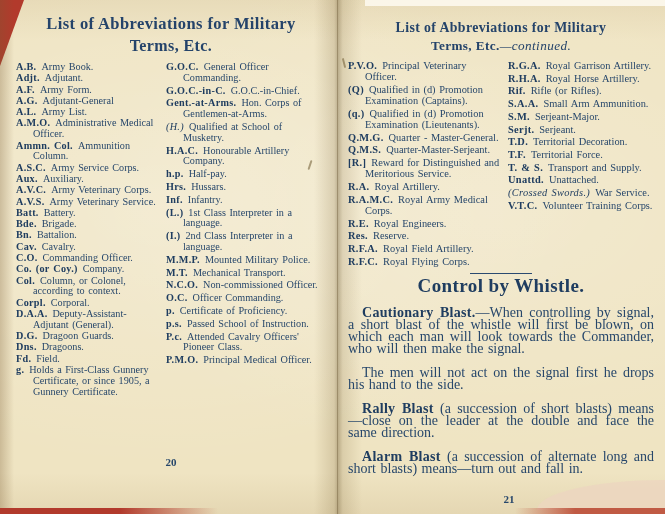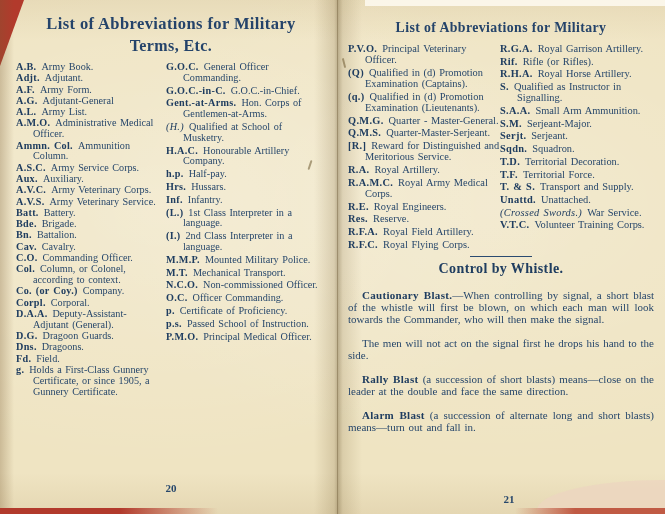--- a/index.html
+++ b/index.html
@@ -41,43 +41,43 @@
 
   .ptitle { text-align:center; font-weight:bold; letter-spacing:.4px; color:#24436a; }
   .page.left .ptitle.t1 { font-size:16.5px; line-height:19px; }
   .page.left .ptitle.t2 { font-size:16px; line-height:19px; margin-top:3px; }
   .page.right .ptitle.t1 { font-size:13.8px; line-height:16px; }
   .page.right .ptitle.t2 { font-size:13.2px; line-height:15px; margin-top:2px; }
   .em { font-style:italic; font-weight:normal; }
 
   .cols { display:flex; margin-top:7px; }
   .page.left .cols { gap:4px; }
-  .page.right .cols { gap:0; }
+  .page.right .cols { gap:8px; }
   .col { flex:1; }
   .page.left .col.c1 { flex:0 0 146px; }
   .page.right .col.c1 { flex:0 0 152px; }
 
   .entry { font-size:10.2px; line-height:10.8px; padding-left:17px; text-indent:-17px;
            margin-bottom:.5px; word-spacing:1px; }
   .page.left .col.c2 .entry { margin-bottom:2px; }
   .page.right .entry { font-size:10.4px; line-height:11.2px; margin-bottom:1.5px; }
   .abbr { font-weight:bold; letter-spacing:.3px; color:#1f3d60; }
   .abbr.em { font-weight:normal; font-style:italic; }
   .def { margin-left:5px; }
 
   .whistle { margin-top:4px; }
   .rule { width:62px; border-top:1.6px solid #2a4a70; margin:5px auto 3px; }
-  .whistle-heading { text-align:center; font-weight:bold; font-size:14px; line-height:18px;
+  .whistle-heading { text-align:center; font-weight:bold; font-size:19px; line-height:18px;
     letter-spacing:.4px; color:#1f3d60; margin-bottom:4px; }
-  .wpara { font-size:11px; line-height:11.9px; text-align:justify; text-indent:14px;
+  .wpara { font-size:14px; line-height:11.9px; text-align:justify; text-indent:14px;
     margin:12px 0 2px 0; word-spacing:1px; }
   .wpara .lead { font-weight:bold; letter-spacing:.3px; color:#1f3d60; }
 
   .pagenum { position:absolute; text-align:center; font-size:11px; font-weight:bold; color:#27476b; }
-  .pagenum.p20 { left:16px; width:310px; top:482px; }
+  .pagenum.p20 { left:16px; width:310px; top:456px; }
   .pagenum.p21 { left:356px; width:306px; top:493px; }
 </style>
 </head>
 <body>
 
 <div class="scan">
   <div class="paper-tone"></div>
   <div class="cover-tl"></div>
   <div class="top-right-strip"></div>
   <div class="gutter"></div>
@@ -103,22 +103,22 @@
           <div class="entry"><span class="abbr">Ammn. Col.</span><span class="def">Ammunition Column.</span></div>
           <div class="entry"><span class="abbr">A.S.C.</span><span class="def">Army Service Corps.</span></div>
           <div class="entry"><span class="abbr">Aux.</span><span class="def">Auxiliary.</span></div>
           <div class="entry"><span class="abbr">A.V.C.</span><span class="def">Army Veterinary Corps.</span></div>
           <div class="entry"><span class="abbr">A.V.S.</span><span class="def">Army Veterinary Service.</span></div>
           <div class="entry"><span class="abbr">Batt.</span><span class="def">Battery.</span></div>
           <div class="entry"><span class="abbr">Bde.</span><span class="def">Brigade.</span></div>
           <div class="entry"><span class="abbr">Bn.</span><span class="def">Battalion.</span></div>
           <div class="entry"><span class="abbr">Cav.</span><span class="def">Cavalry.</span></div>
           <div class="entry"><span class="abbr">C.O.</span><span class="def">Commanding Officer.</span></div>
+          <div class="entry"><span class="abbr">Co. (or Coy.)</span><span class="def">Company.</span></div>
           <div class="entry"><span class="abbr">Col.</span><span class="def">Column, or Colonel, according to context.</span></div>
-          <div class="entry"><span class="abbr">Co. (or Coy.)</span><span class="def">Company.</span></div>
           <div class="entry"><span class="abbr">Corpl.</span><span class="def">Corporal.</span></div>
           <div class="entry"><span class="abbr">D.A.A.</span><span class="def">Deputy-Assistant-Adjutant (General).</span></div>
           <div class="entry"><span class="abbr">D.G.</span><span class="def">Dragoon Guards.</span></div>
           <div class="entry"><span class="abbr">Dns.</span><span class="def">Dragoons.</span></div>
           <div class="entry"><span class="abbr">Fd.</span><span class="def">Field.</span></div>
           <div class="entry"><span class="abbr">g.</span><span class="def">Holds a First-Class Gunnery Certificate, or since 1905, a Gunnery Certificate.</span></div>
         </div>
       <div class="col c2">
           <div class="entry"><span class="abbr">G.O.C.</span><span class="def">General Officer Commanding.</span></div>
           <div class="entry"><span class="abbr">G.O.C.-in-C.</span><span class="def">G.O.C.-in-Chief.</span></div>
@@ -129,52 +129,54 @@
           <div class="entry"><span class="abbr">Hrs.</span><span class="def">Hussars.</span></div>
           <div class="entry"><span class="abbr">Inf.</span><span class="def">Infantry.</span></div>
           <div class="entry"><span class="abbr">(L.)</span><span class="def">1st Class Interpreter in a language.</span></div>
           <div class="entry"><span class="abbr">(I.)</span><span class="def">2nd Class Interpreter in a language.</span></div>
           <div class="entry"><span class="abbr">M.M.P.</span><span class="def">Mounted Military Police.</span></div>
           <div class="entry"><span class="abbr">M.T.</span><span class="def">Mechanical Transport.</span></div>
           <div class="entry"><span class="abbr">N.C.O.</span><span class="def">Non-commissioned Officer.</span></div>
           <div class="entry"><span class="abbr">O.C.</span><span class="def">Officer Commanding.</span></div>
           <div class="entry"><span class="abbr">p.</span><span class="def">Certificate of Proficiency.</span></div>
           <div class="entry"><span class="abbr">p.s.</span><span class="def">Passed School of Instruction.</span></div>
+          <div class="entry"><span class="abbr">P.c.</span><span class="def">Attended Cavalry Officers' Pioneer Class.</span></div>
           <div class="entry"><span class="abbr">P.M.O.</span><span class="def">Principal Medical Officer.</span></div>
         </div>
     </div>
   </div>
   <div class="pagenum p20">20</div>
 
   <div class="page right">
     <div class="ptitle t1">List of Abbreviations for Military</div>
+    <div class="ptitle t2">
+      <span>Terms, Etc.</span><span class="em">—continued.</span>
+    </div>
     <div class="cols">
       <div class="col c1">
           <div class="entry"><span class="abbr">P.V.O.</span><span class="def">Principal Veterinary Officer.</span></div>
           <div class="entry"><span class="abbr">(Q)</span><span class="def">Qualified in (d) Promotion Examination (Captains).</span></div>
           <div class="entry"><span class="abbr">(q.)</span><span class="def">Qualified in (d) Promotion Examination (Lieutenants).</span></div>
           <div class="entry"><span class="abbr">Q.M.G.</span><span class="def">Quarter - Master-General.</span></div>
           <div class="entry"><span class="abbr">Q.M.S.</span><span class="def">Quarter-Master-Serjeant.</span></div>
           <div class="entry"><span class="abbr">[R.]</span><span class="def">Reward for Distinguished and Meritorious Service.</span></div>
           <div class="entry"><span class="abbr">R.A.</span><span class="def">Royal Artillery.</span></div>
           <div class="entry"><span class="abbr">R.A.M.C.</span><span class="def">Royal Army Medical Corps.</span></div>
           <div class="entry"><span class="abbr">R.E.</span><span class="def">Royal Engineers.</span></div>
           <div class="entry"><span class="abbr">Res.</span><span class="def">Reserve.</span></div>
           <div class="entry"><span class="abbr">R.F.A.</span><span class="def">Royal Field Artillery.</span></div>
           <div class="entry"><span class="abbr">R.F.C.</span><span class="def">Royal Flying Corps.</span></div>
         </div>
       <div class="col c2">
           <div class="entry"><span class="abbr">R.G.A.</span><span class="def">Royal Garrison Artillery.</span></div>
+          <div class="entry"><span class="abbr">R.H.A.</span><span class="def">Royal Horse Artillery.</span></div>
           <div class="entry"><span class="abbr">Rif.</span><span class="def">Rifle (or Rifles).</span></div>
-          <div class="entry"><span class="abbr">R.H.A.</span><span class="def">Royal Horse Artillery.</span></div>
-          <div class="entry"><span class="abbr">S.</span><span class="def">Qualified as Instructor in Signalling.</span></div>
           <div class="entry"><span class="abbr">S.A.A.</span><span class="def">Small Arm Ammunition.</span></div>
           <div class="entry"><span class="abbr">S.M.</span><span class="def">Serjeant-Major.</span></div>
           <div class="entry"><span class="abbr">Serjt.</span><span class="def">Serjeant.</span></div>
-          <div class="entry"><span class="abbr">Sqdn.</span><span class="def">Squadron.</span></div>
           <div class="entry"><span class="abbr">T.D.</span><span class="def">Territorial Decoration.</span></div>
           <div class="entry"><span class="abbr">T.F.</span><span class="def">Territorial Force.</span></div>
           <div class="entry"><span class="abbr">T. &amp; S.</span><span class="def">Transport and Supply.</span></div>
           <div class="entry"><span class="abbr">Unattd.</span><span class="def">Unattached.</span></div>
           <div class="entry"><span class="abbr em">(Crossed Swords.)</span><span class="def">War Service.</span></div>
           <div class="entry"><span class="abbr">V.T.C.</span><span class="def">Volunteer Training Corps.</span></div>
         </div>
     </div>
     <div class="whistle">
       <div class="rule"></div>

